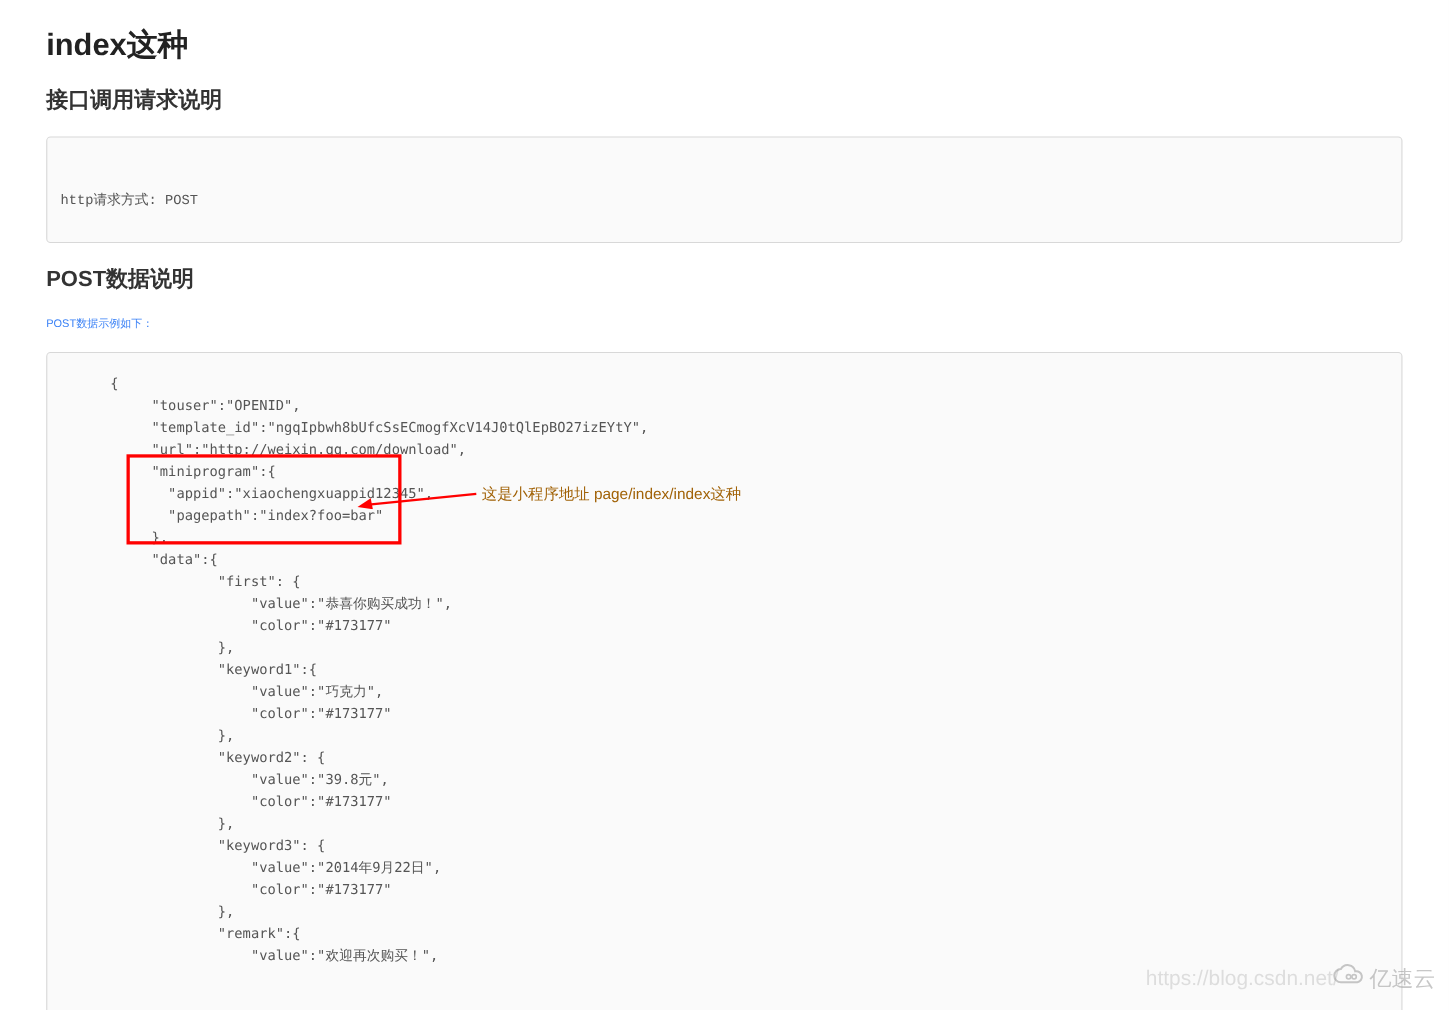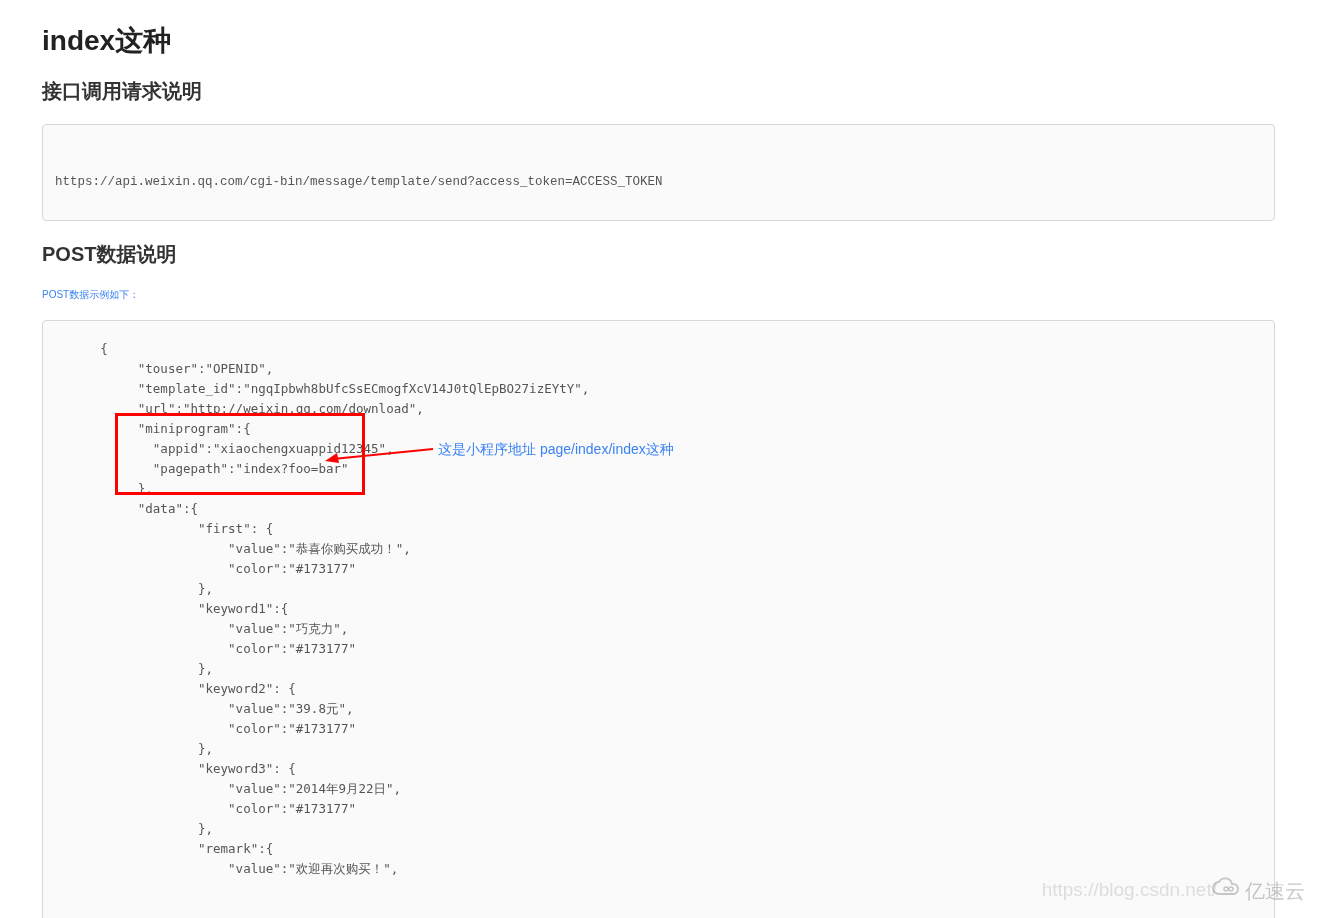--- a/index.html
+++ b/index.html
@@ -53,21 +53,21 @@
       line-height: 20px;
     }
     .jsonbox pre { white-space: pre; }
     .redbox {
       position: absolute;
       border: 3px solid #ff0000;
       pointer-events: none;
     }
     .annotation {
       position: absolute;
-      color: #3b82f6;
+      color: #a16207;
       font-size: 14px;
       font-family: -apple-system, "Microsoft YaHei", sans-serif;
       white-space: nowrap;
     }
     .arrow {
       position: absolute;
       pointer-events: none;
     }
     .watermark {
       position: fixed;
@@ -89,21 +89,21 @@
     }
   </style>
 </head>
 <body>
 
 <h1>index这种</h1>
 
 <h3 class="sub">接口调用请求说明</h3>
 
 <div class="codebox">
-  <span class="line">https://api.weixin.qq.com/cgi-bin/message/template/send?access_token=ACCESS_TOKEN</span>
+  <span class="line">http请求方式: POST</span>
 </div>
 
 <h3 class="sub">POST数据说明</h3>
 
 <p class="paragraph">POST数据示例如下：</p>
 
 <div class="jsonbox">
 <pre><span>      {</span>
 <span>           "touser":"OPENID",</span>
 <span>           "template_id":"ngqIpbwh8bUfcSsECmogfXcV14J0tQlEpBO27izEYtY",</span>

